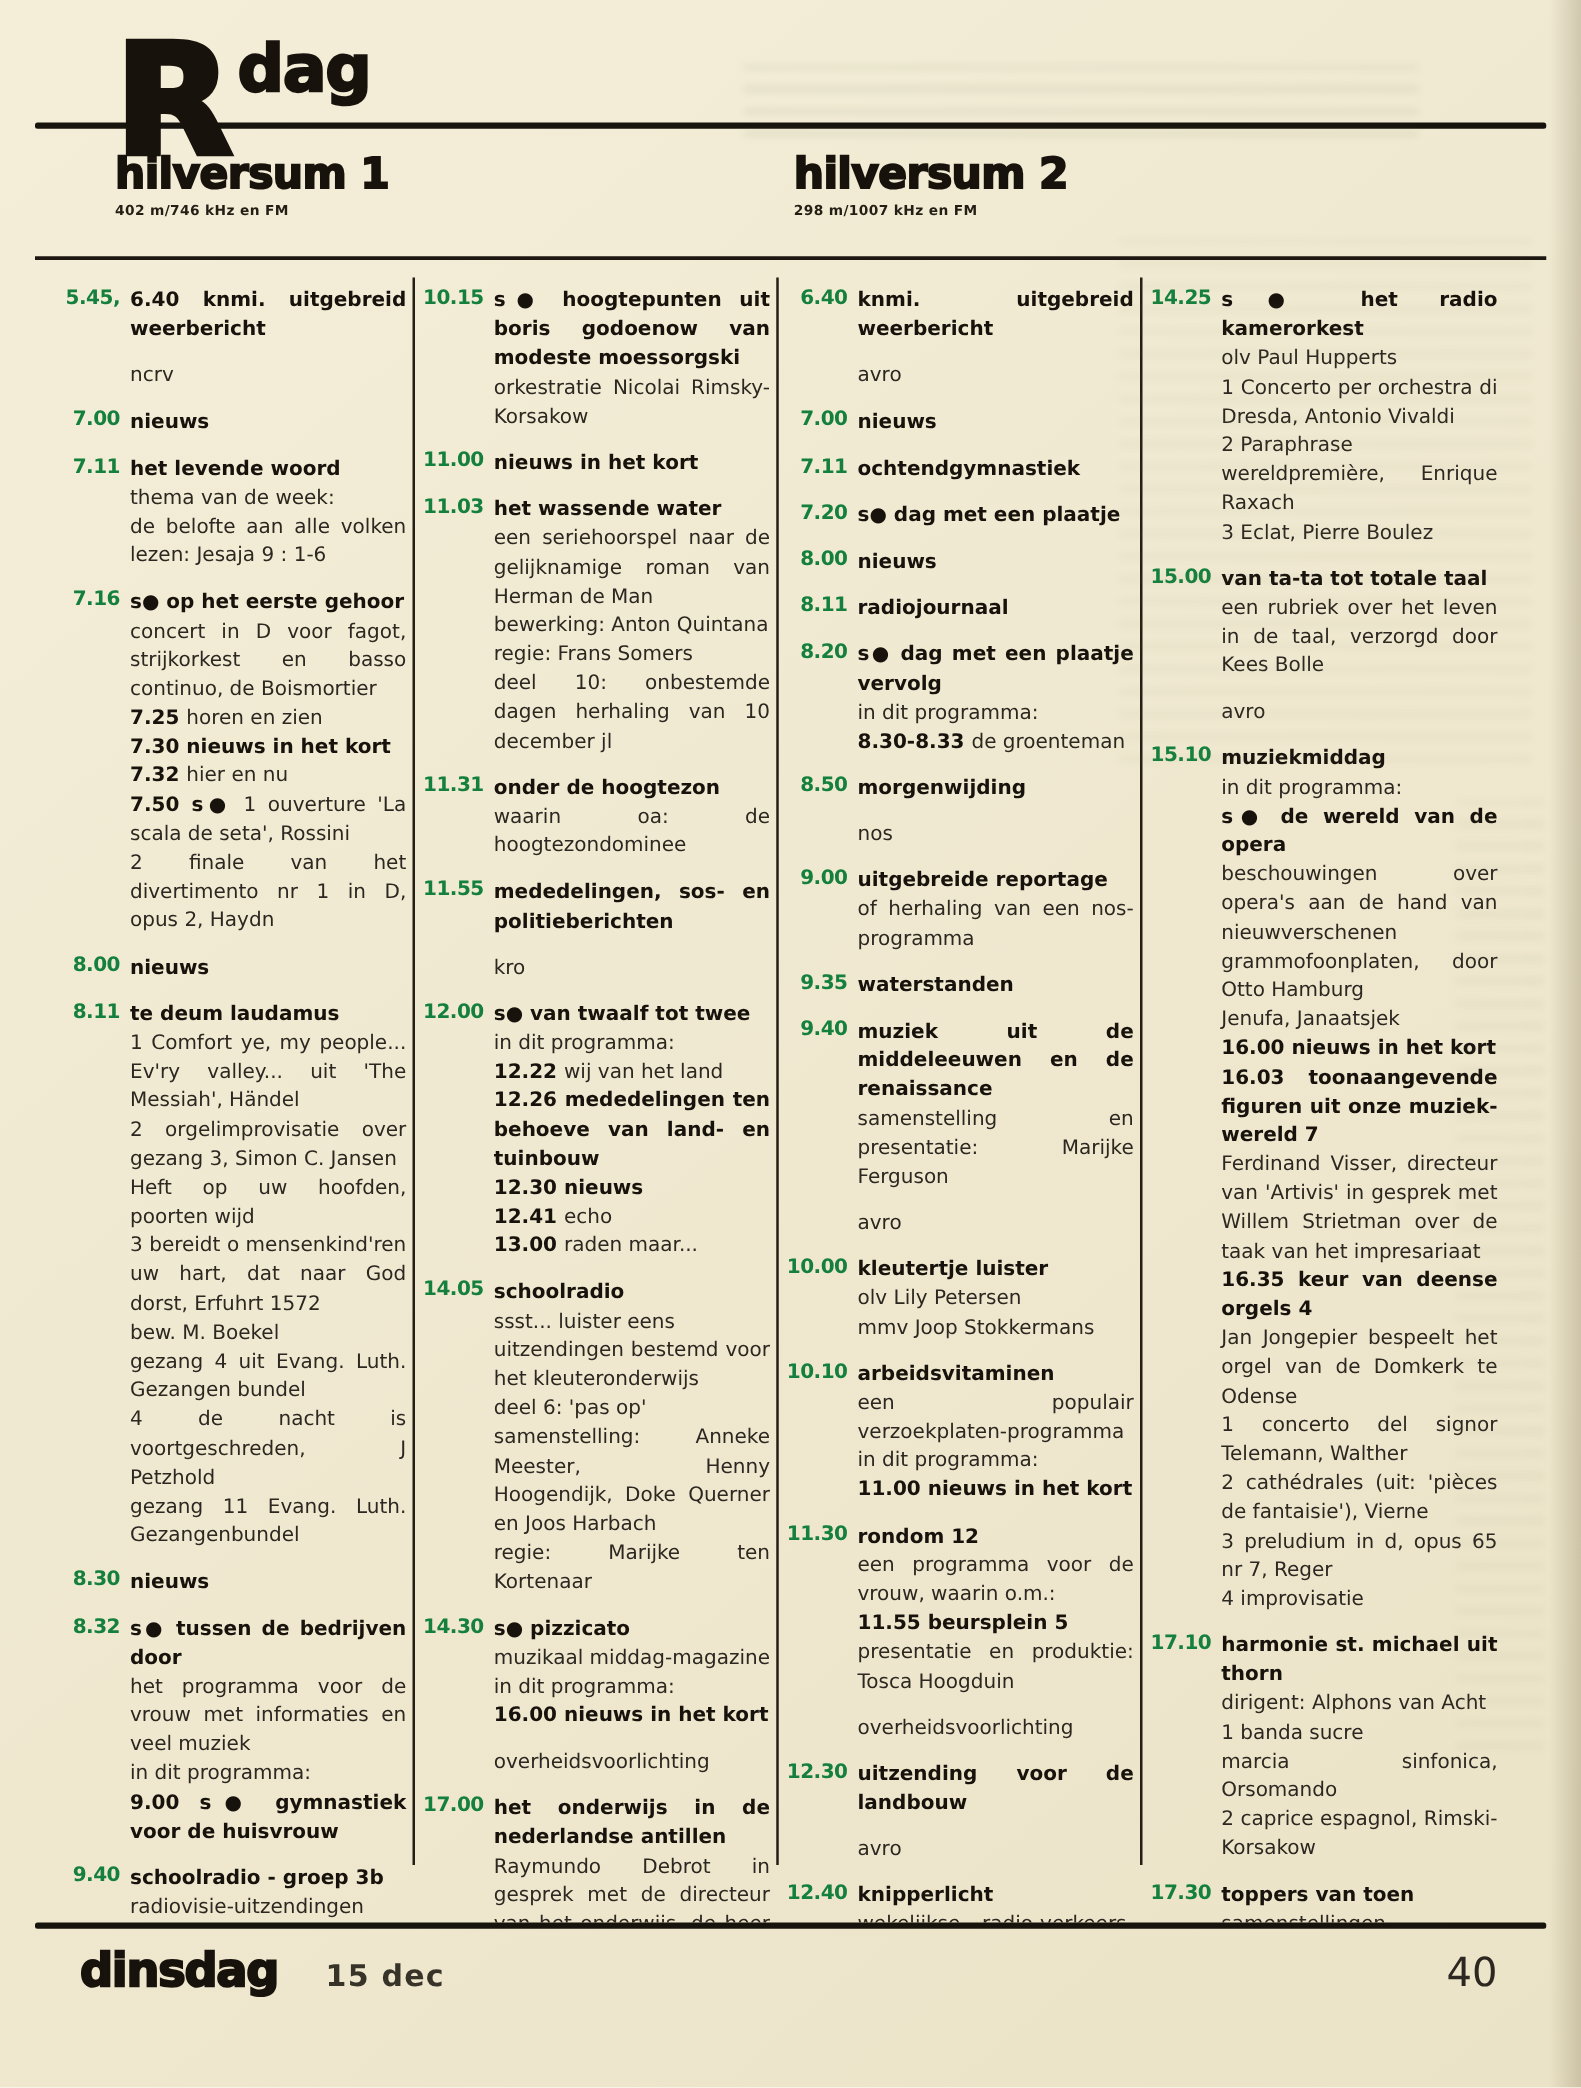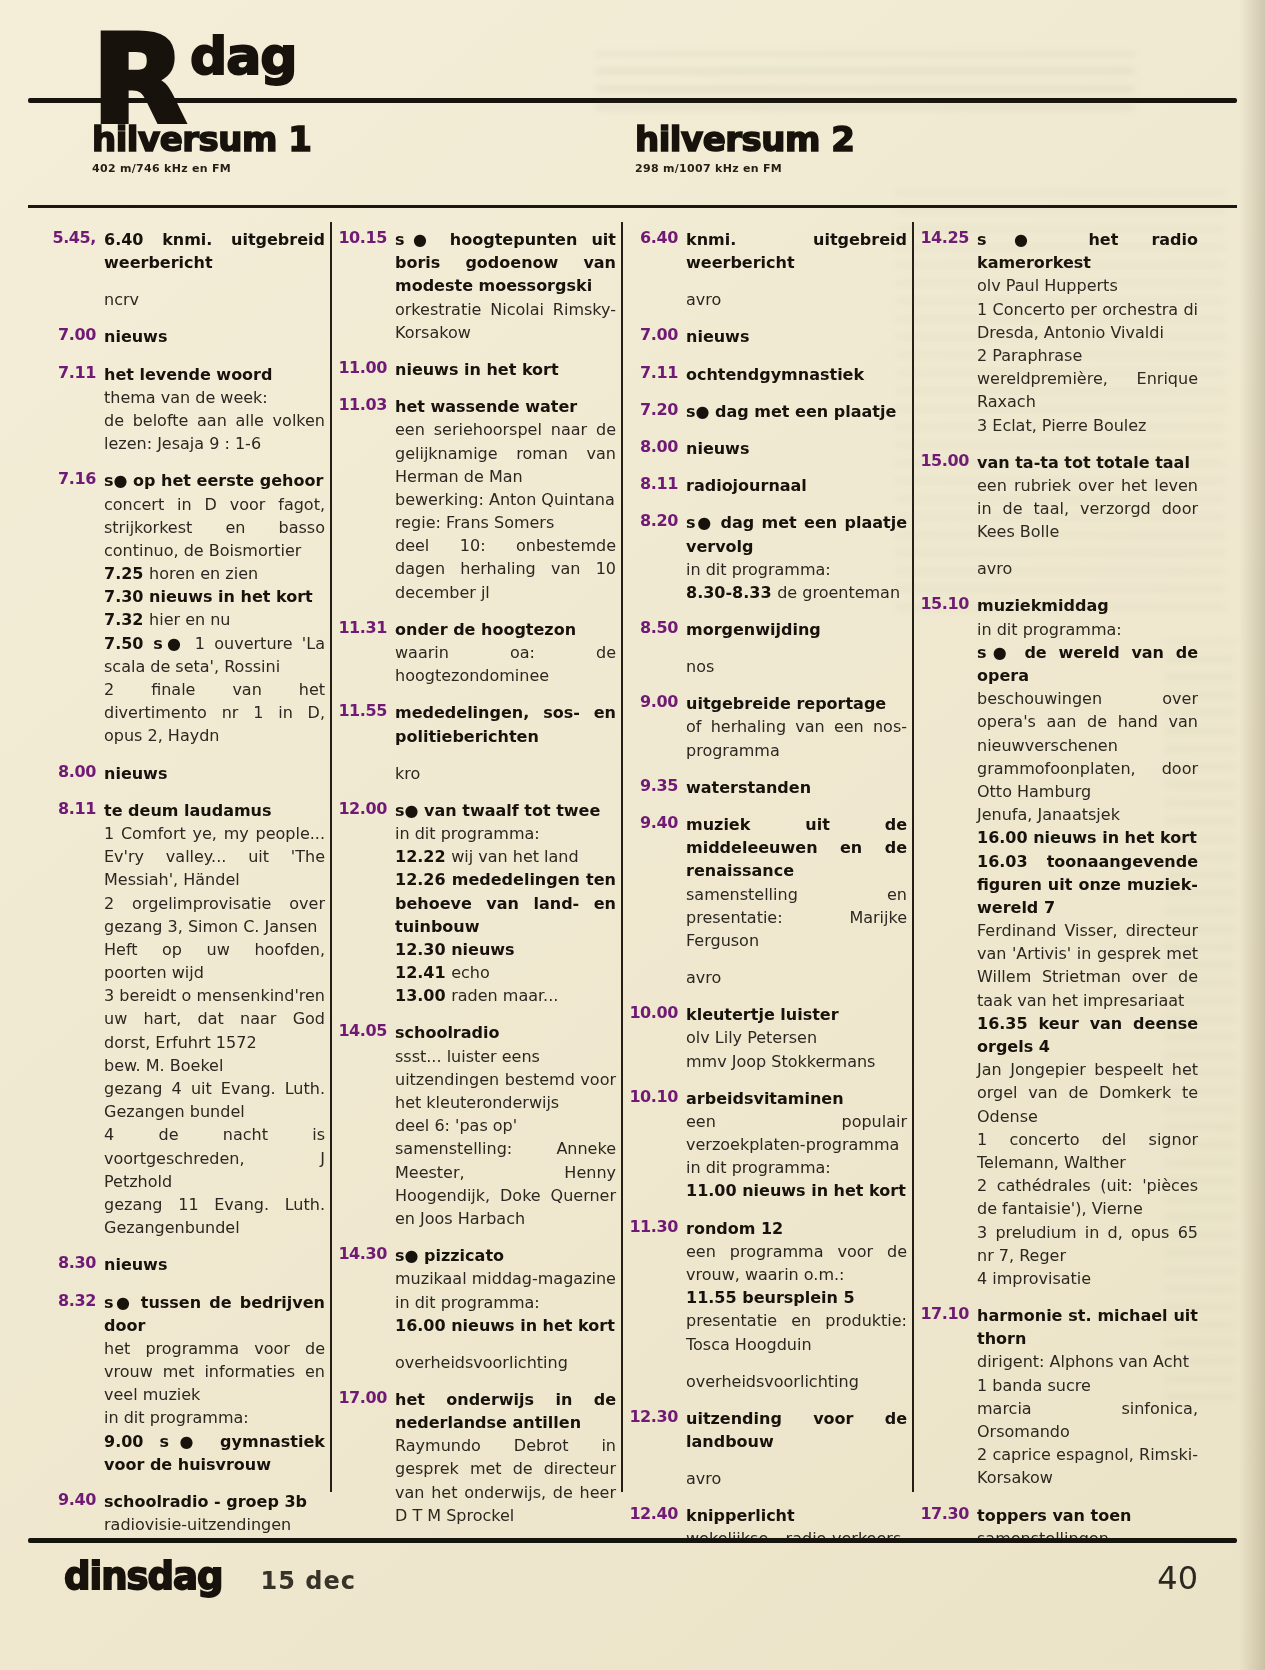--- a/index.html
+++ b/index.html
@@ -37,21 +37,21 @@
     -webkit-text-stroke:1.6px #17120c;letter-spacing:-.5px;}
   .station .freq{font-size:11px;font-weight:700;color:#241e15;letter-spacing:.3px;}
 
   
   .listings{display:flex;height:1330px;box-sizing:border-box;padding-top:14px;overflow:hidden;}
   .col{width:279px;box-sizing:border-box;padding-top:6px;}
   .col.c1{margin-left:18px;}
   .vdiv{width:2px;background:#251e14;margin:0 5px 46px 5px;}
   .entry{display:flex;margin:0 0 14px 0;}
   .time{flex:0 0 50px;text-align:right;padding-right:8px;font-size:16px;font-weight:700;
-    color:#701a75;letter-spacing:-.4px;white-space:nowrap;}
+    color:#15803d;letter-spacing:-.4px;white-space:nowrap;}
   .body{flex:1;font-size:16px;line-height:1.45;color:#2c2720;}
   .row{text-align:justify;}
   .row .b{font-weight:700;color:#17120c;}
   .broadcaster{margin:16px 0 16px 58px;font-size:16px;color:#2c2720;}
 
   
   .footer-bar{display:flex;align-items:baseline;padding:12px 10px 0 36px;}
   .footer-day{font-size:37px;font-weight:900;color:#17120c;-webkit-text-stroke:1.8px #17120c;letter-spacing:-1px;}
   .footer-date{font-size:24px;font-weight:600;color:#383329;margin-left:38px;letter-spacing:1px;}
   .footer-page{margin-left:auto;font-size:32px;font-weight:400;color:#2c2720;margin-right:29px;text-align:center;}
@@ -214,20 +214,21 @@
           </div>
         </div>
         <div class="entry">
           <div class="time">14.05</div>
           <div class="body">
             <div class="row"><span class="b">schoolradio</span></div>
             <div class="row"><span>ssst... luister eens</span></div>
             <div class="row"><span>uitzendingen bestemd voor het kleuteronderwijs</span></div>
             <div class="row"><span>deel 6: 'pas op'</span></div>
             <div class="row"><span>samenstelling: Anneke Meester, Henny Hoogendijk, Doke Querner en Joos Harbach</span></div>
+            <div class="row"><span>regie: Marijke ten Kortenaar</span></div>
           </div>
         </div>
         <div class="entry">
           <div class="time">14.30</div>
           <div class="body">
             <div class="row"><span class="b">s● pizzicato</span></div>
             <div class="row"><span>muzikaal middag-magazine</span></div>
             <div class="row"><span>in dit programma:</span></div>
             <div class="row"><span class="b">16.00 nieuws in het kort</span></div>
           </div>

